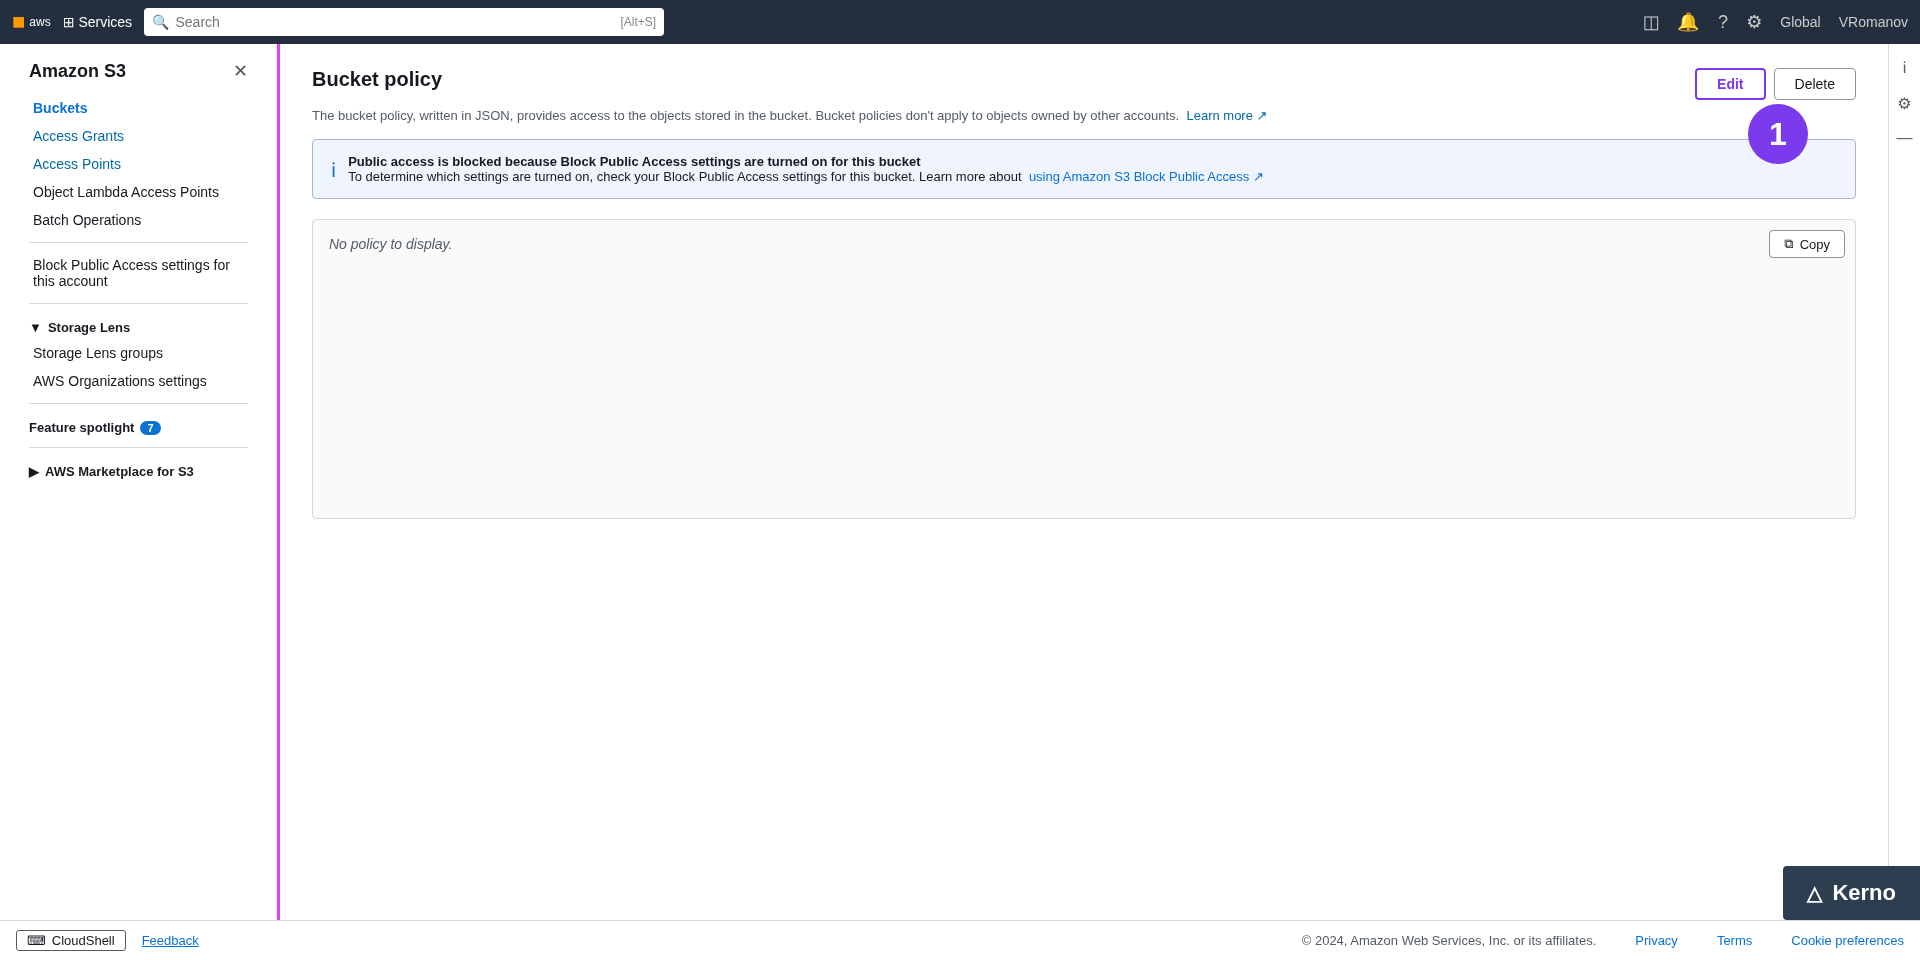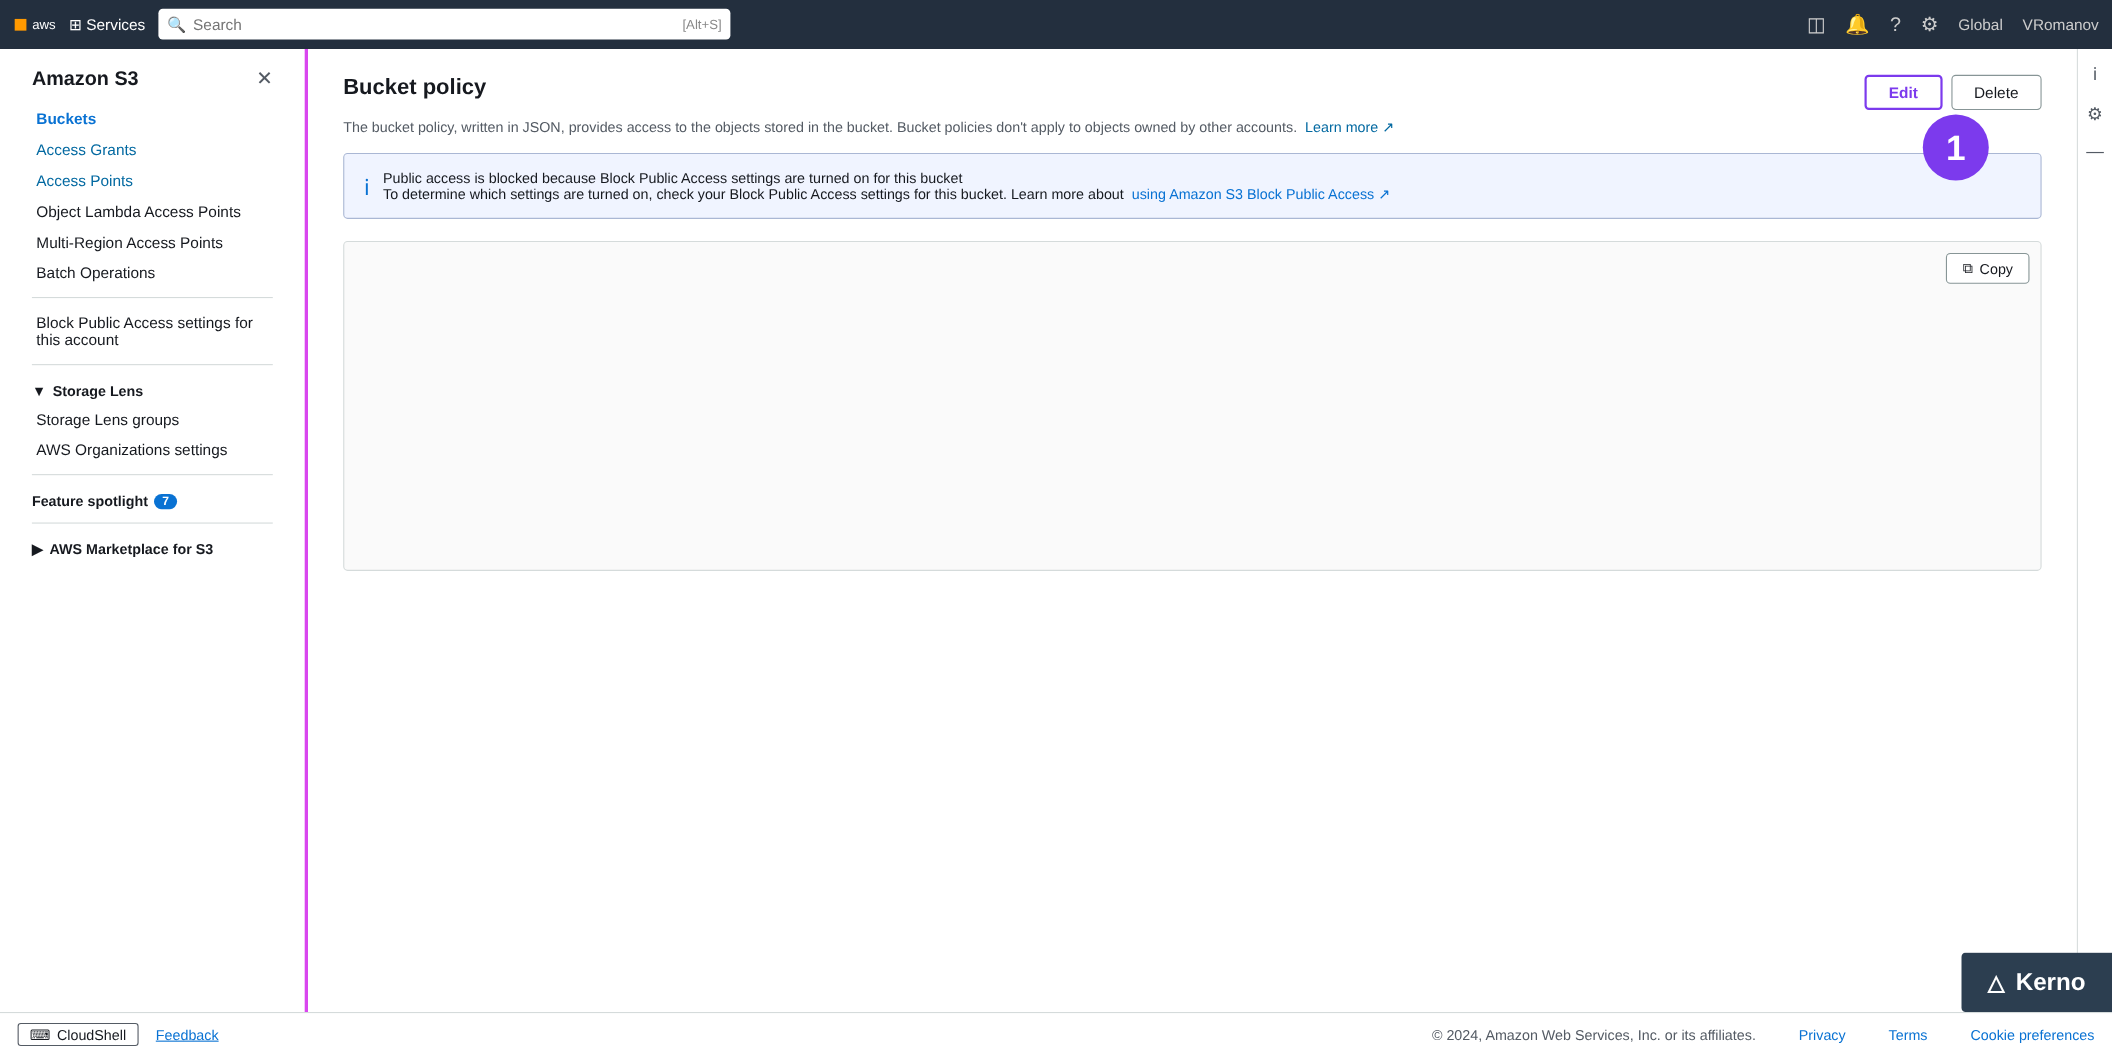--- a/index.html
+++ b/index.html
@@ -98,21 +98,21 @@
       padding: 6px 20px; border-radius: 4px; cursor: pointer; font-size: 14px;
     }
 
     .info-banner {
       border: 1px solid #aab7d4; border-radius: 4px; background: #f0f4ff;
       padding: 14px 18px; display: flex; gap: 12px; align-items: flex-start;
       margin-bottom: 20px;
     }
     .info-icon { color: #0972d3; font-size: 20px; margin-top: 2px; flex-shrink: 0; }
     .info-text { font-size: 13px; color: #16191f; }
-    .info-text strong { font-weight: 400; margin-top: 36px; }
+    .info-text strong { font-weight: 700; margin-top: 36px; }
     .info-text a { color: #0972d3; text-decoration: none; }
 
     .policy-area {
       border: 1px solid #d5dbdb; border-radius: 4px; background: #fafafa;
       padding: 16px; min-height: 300px; position: relative;
     }
     .policy-empty { color: #545b64; font-style: italic; font-size: 14px; }
     .policy-copy-btn {
       position: absolute; top: 10px; right: 10px;
       background: #fff; border: 1px solid #879596; color: #16191f;
@@ -204,23 +204,20 @@
       <div class="sidebar-item">
         <span>Access Grants</span>
       </div>
       <div class="sidebar-item">
         <span>Access Points</span>
       </div>
       <div class="sidebar-item text-dark">
         <span>Object Lambda Access Points</span>
       </div>
       <div class="sidebar-item text-dark">
-        <span>Multi-Region Access Points</span>
-      </div>
-      <div class="sidebar-item text-dark">
         <span>Batch Operations</span>
       </div>
 
       <hr class="sidebar-divider">
 
       <div class="sidebar-item text-dark">
         <span>Block Public Access settings for this account</span>
       </div>
 
       <hr class="sidebar-divider">
@@ -275,20 +272,21 @@
       <div class="info-banner">
         <span class="info-icon">ℹ</span>
         <div class="info-text">
           <strong>Public access is blocked because Block Public Access settings are turned on for this bucket</strong><br>
           <span>To determine which settings are turned on, check your Block Public Access settings for this bucket. Learn more about</span>
           &nbsp;<a href="#"><span>using Amazon S3 Block Public Access</span> ↗</a>
         </div>
       </div>
 
       <div class="policy-area">
+        <p class="policy-empty">No policy to display.</p>
         <button class="policy-copy-btn">
           <span>⧉</span>
           <span>Copy</span>
         </button>
       </div>
     </div>
   </div>
 
   <div class="right-strip">
     <span class="right-strip-icon">ℹ</span>

